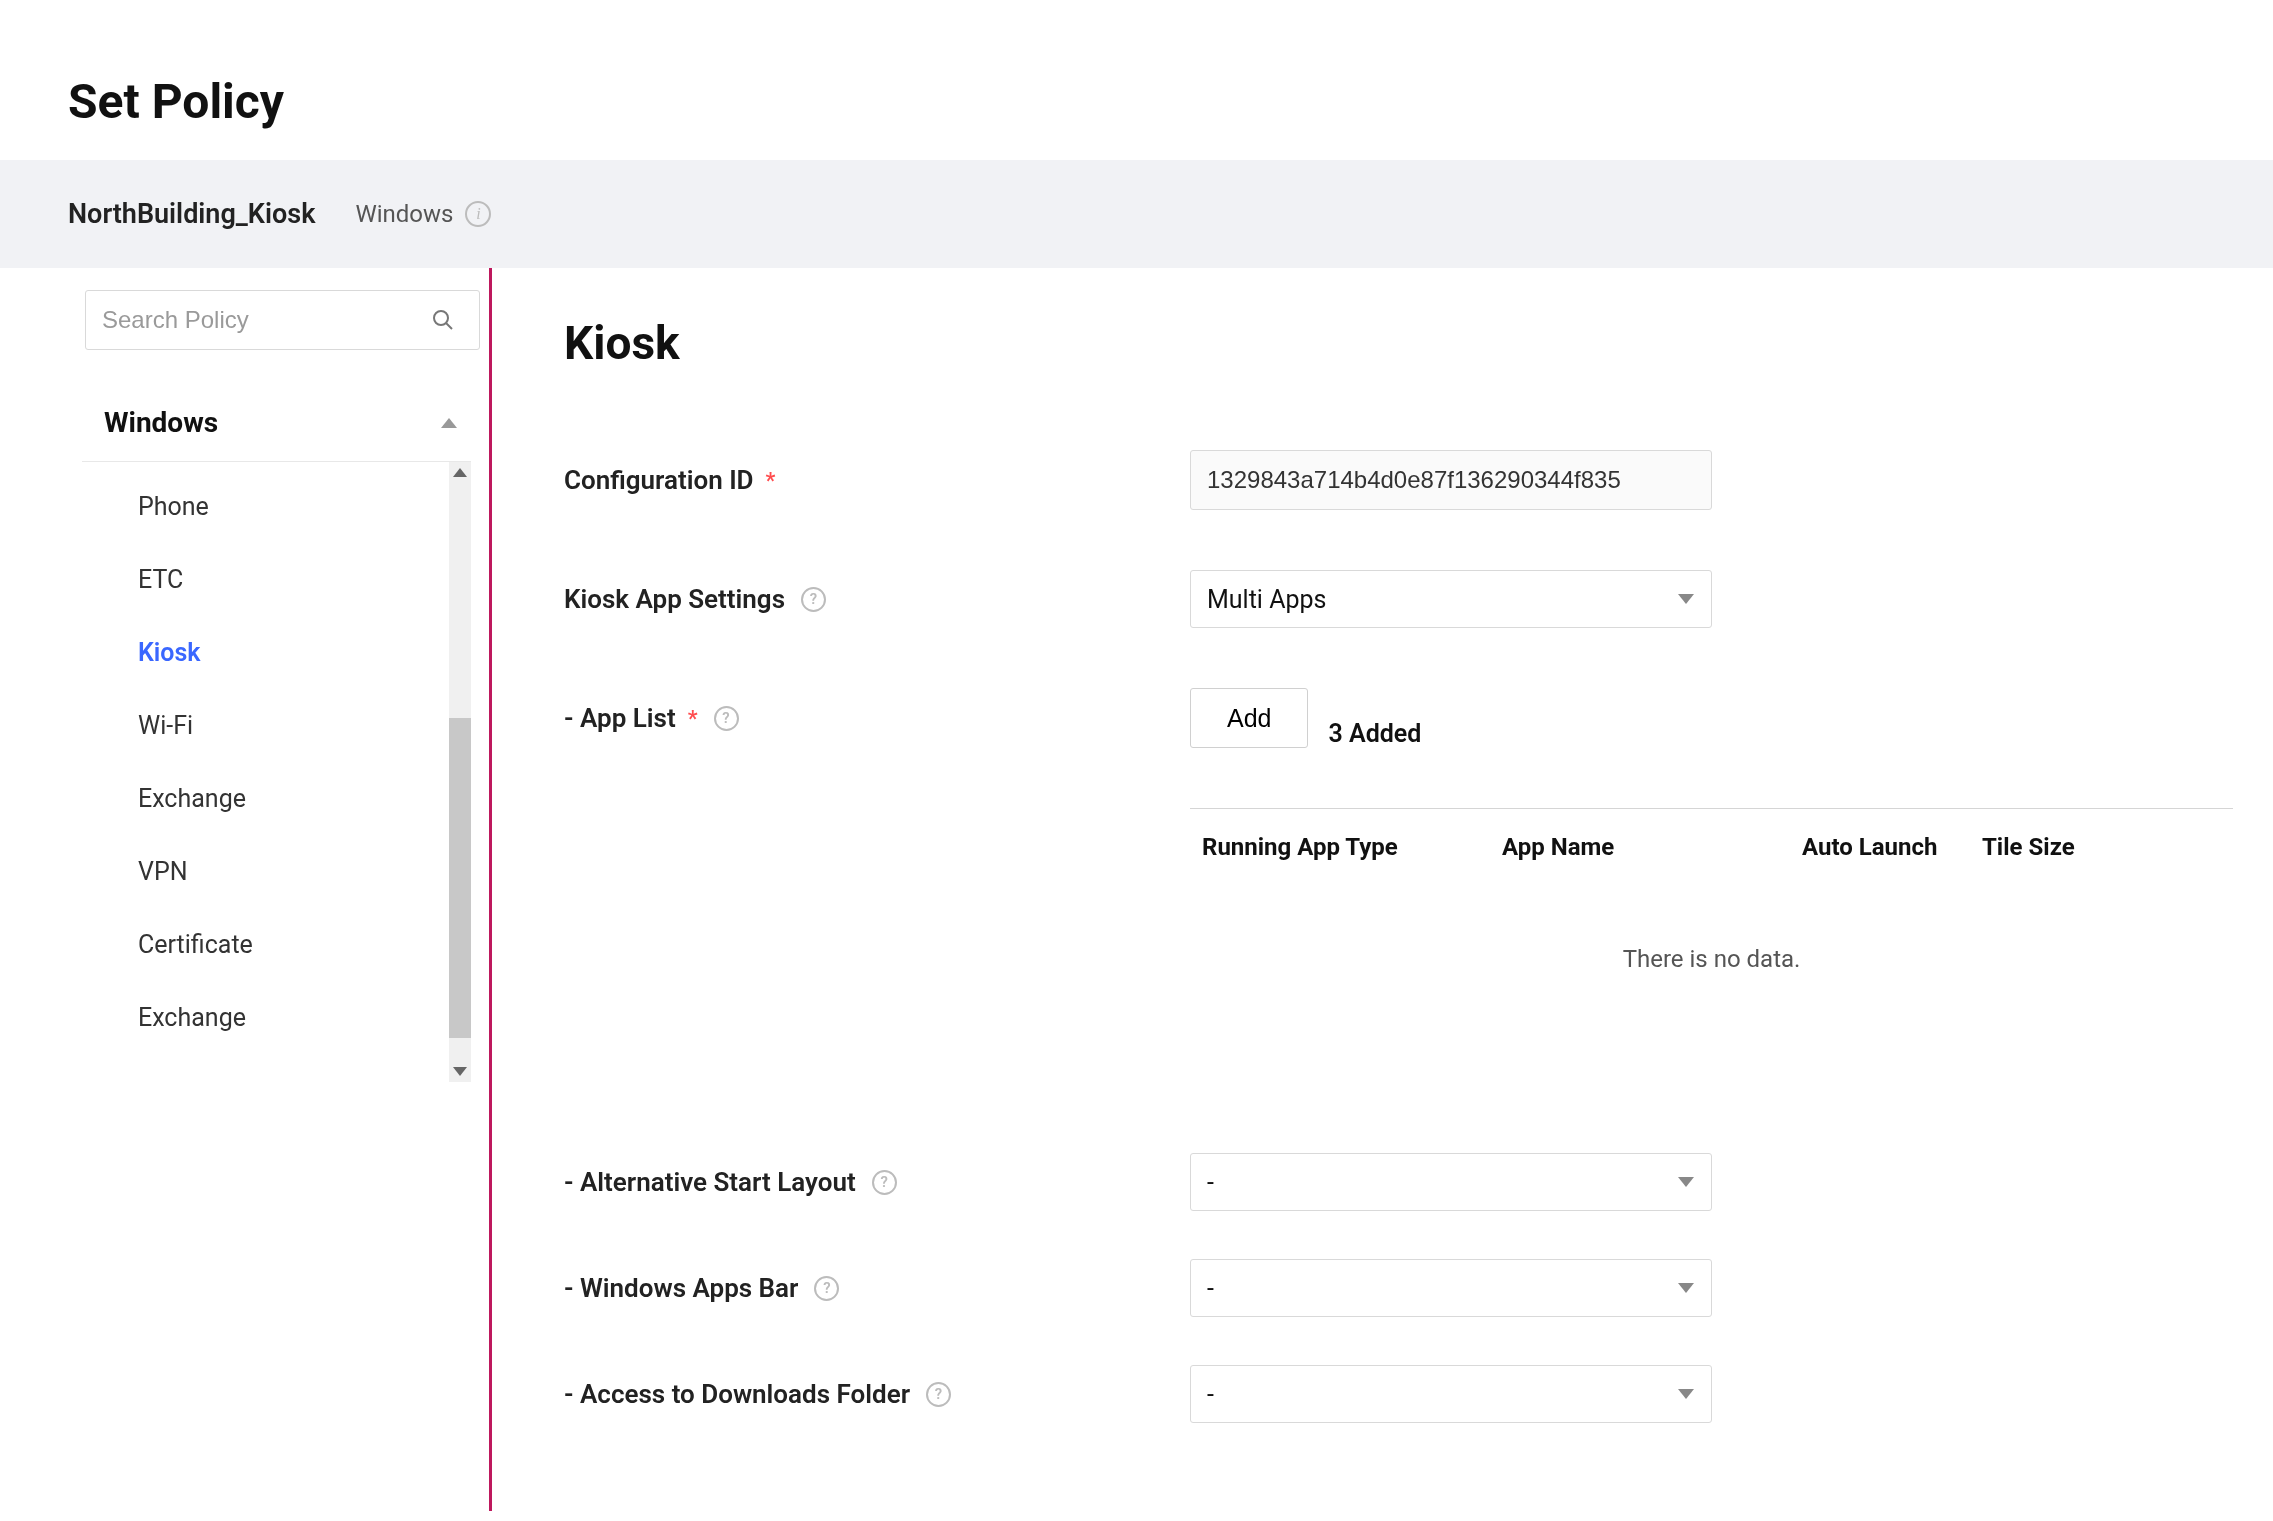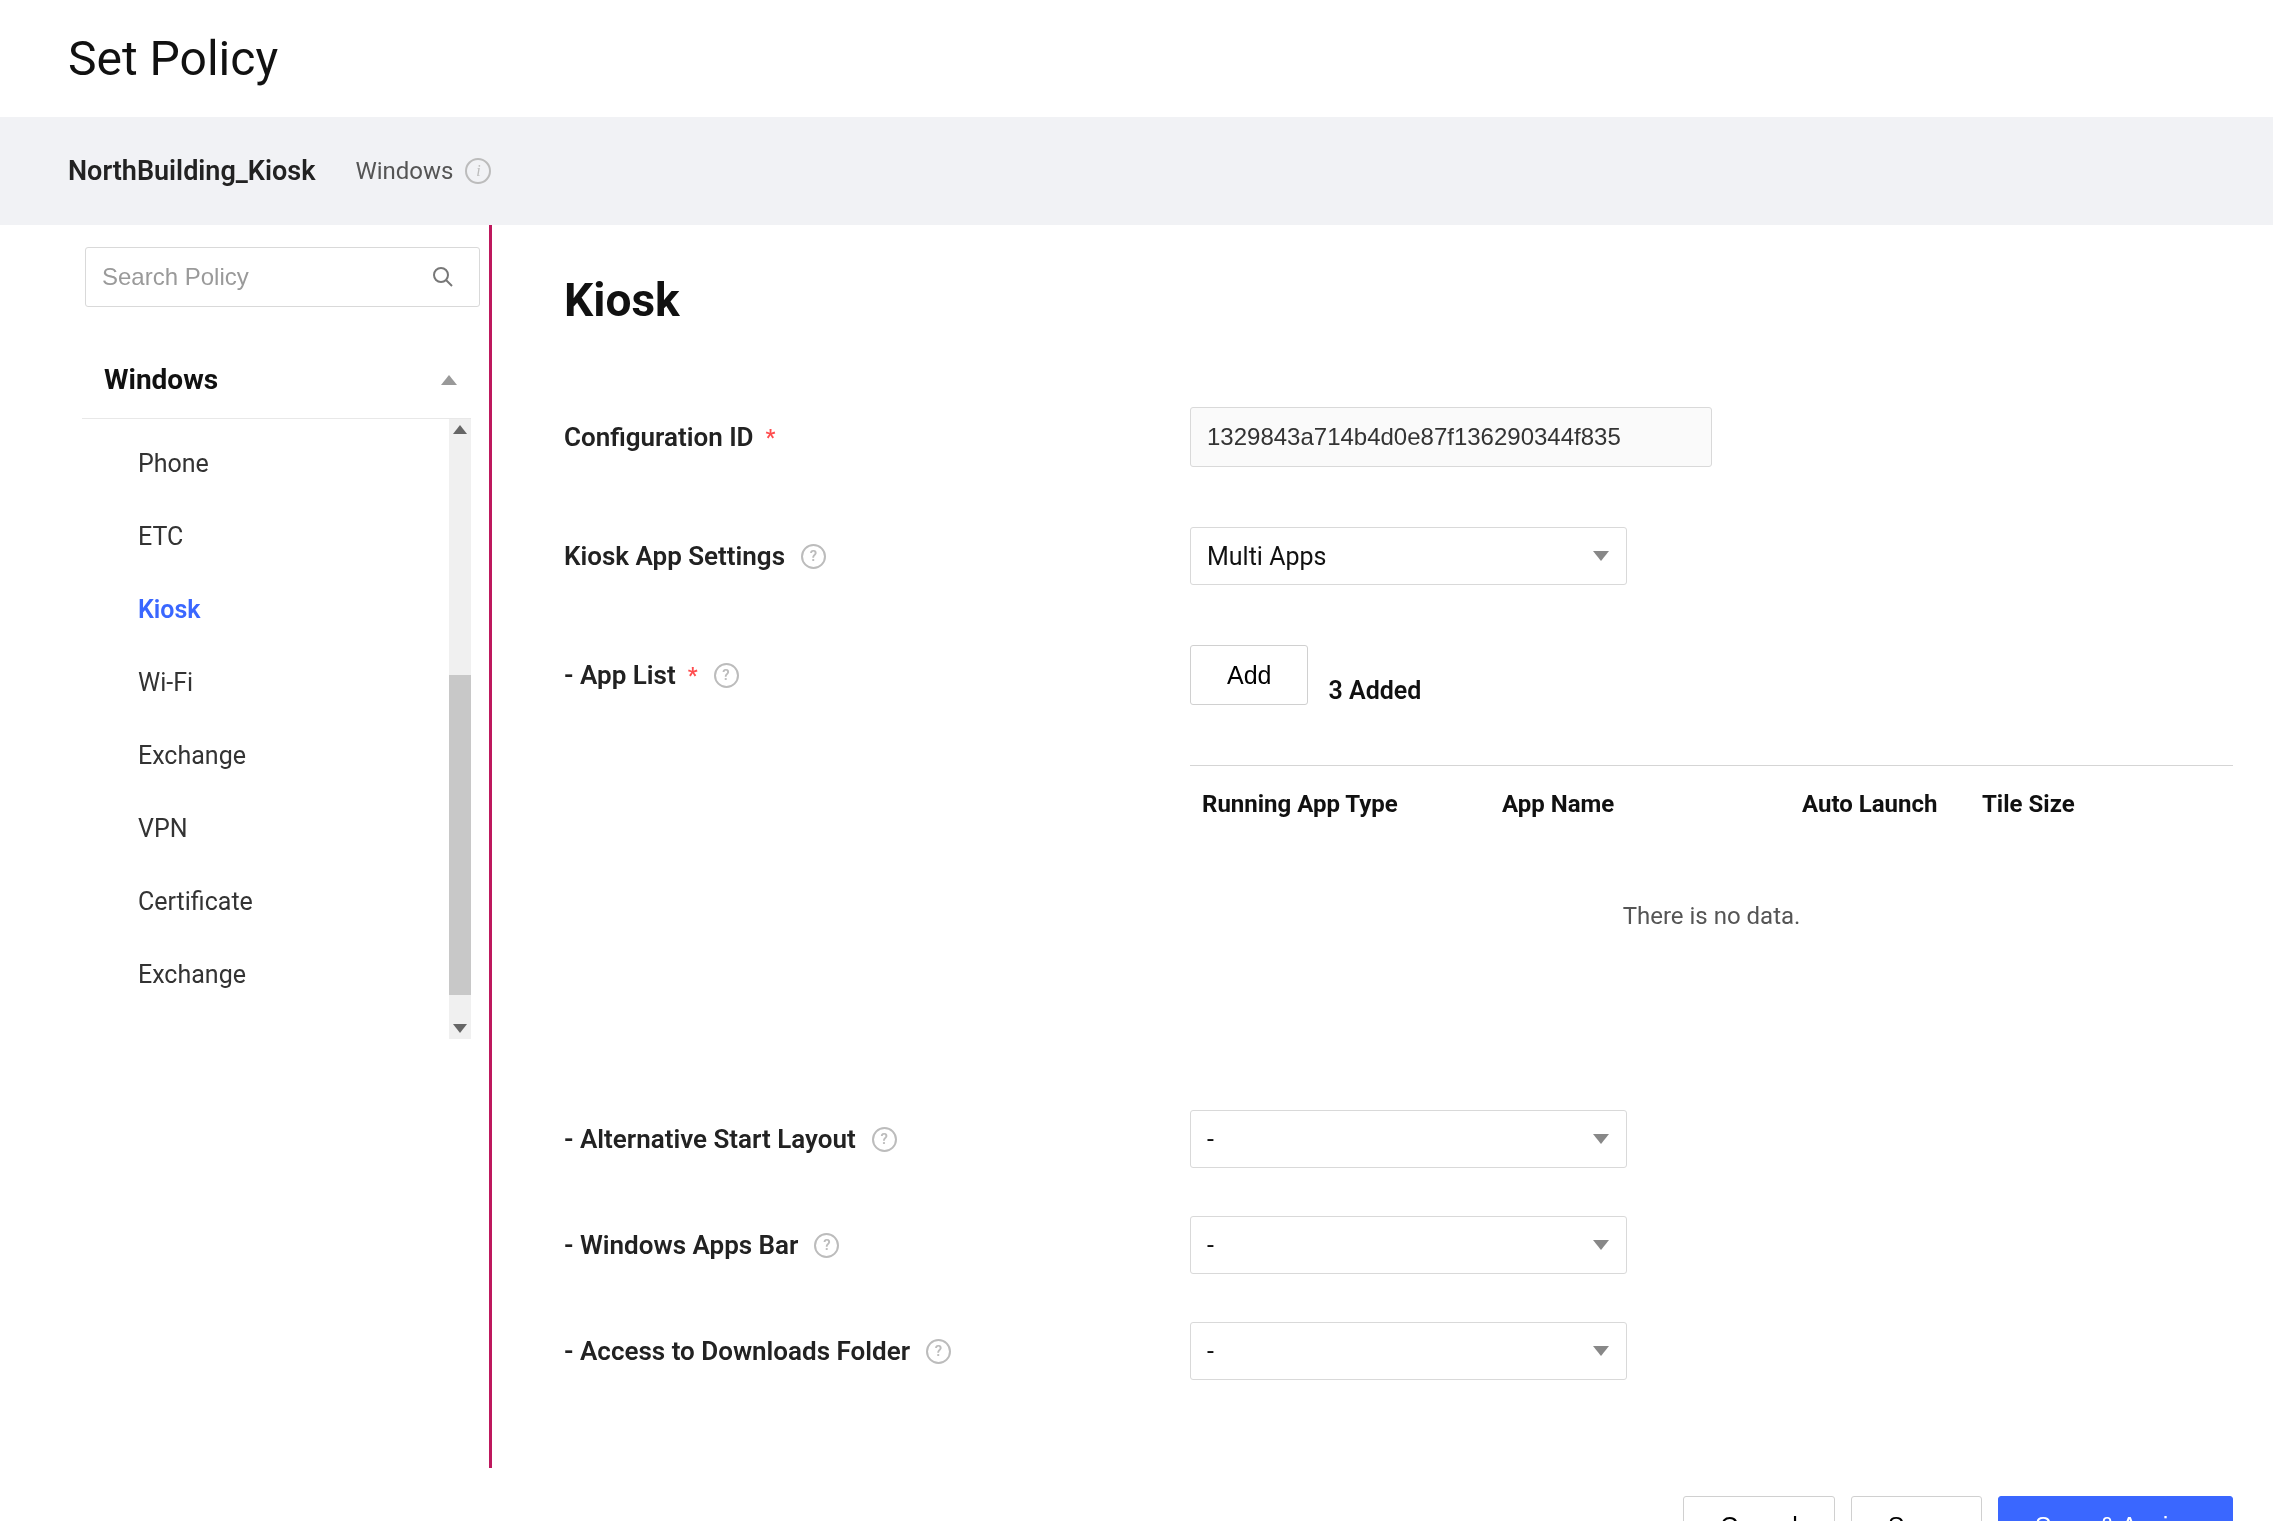--- a/index.html
+++ b/index.html
@@ -8,21 +8,22 @@
     color: #111;
     background: #fff;
     width: 2273px;
     font-size: 22px;
   }
   .page-title-row {
     padding: 30px 0 30px 68px;
   }
   .page-title {
     font-size: 48px;
-    font-weight: 400;
+    font-weight: 700;
+    margin-top: 43px;
   }
   .subheader {
     background: #f1f2f5;
     padding: 38px 0 38px 68px;
     display: flex;
     align-items: center;
     gap: 40px;
   }
   .subheader .policy-name {
     font-size: 27px;
@@ -182,21 +183,21 @@
     height: 60px;
     border: 1px solid #d9d9d9;
     border-radius: 3px;
     padding: 0 16px;
     font-size: 24px;
     background: #fafafa;
     color: #333;
   }
   .select-wrap {
     position: relative;
-    width: 437px;
+    width: 522px;
     border-radius: 29px;
   }
   .select {
     width: 100%;
     height: 58px;
     border: 1px solid #d9d9d9;
     border-radius: 3px;
     padding: 0 16px;
     font-size: 25px;
     background: #fff;

